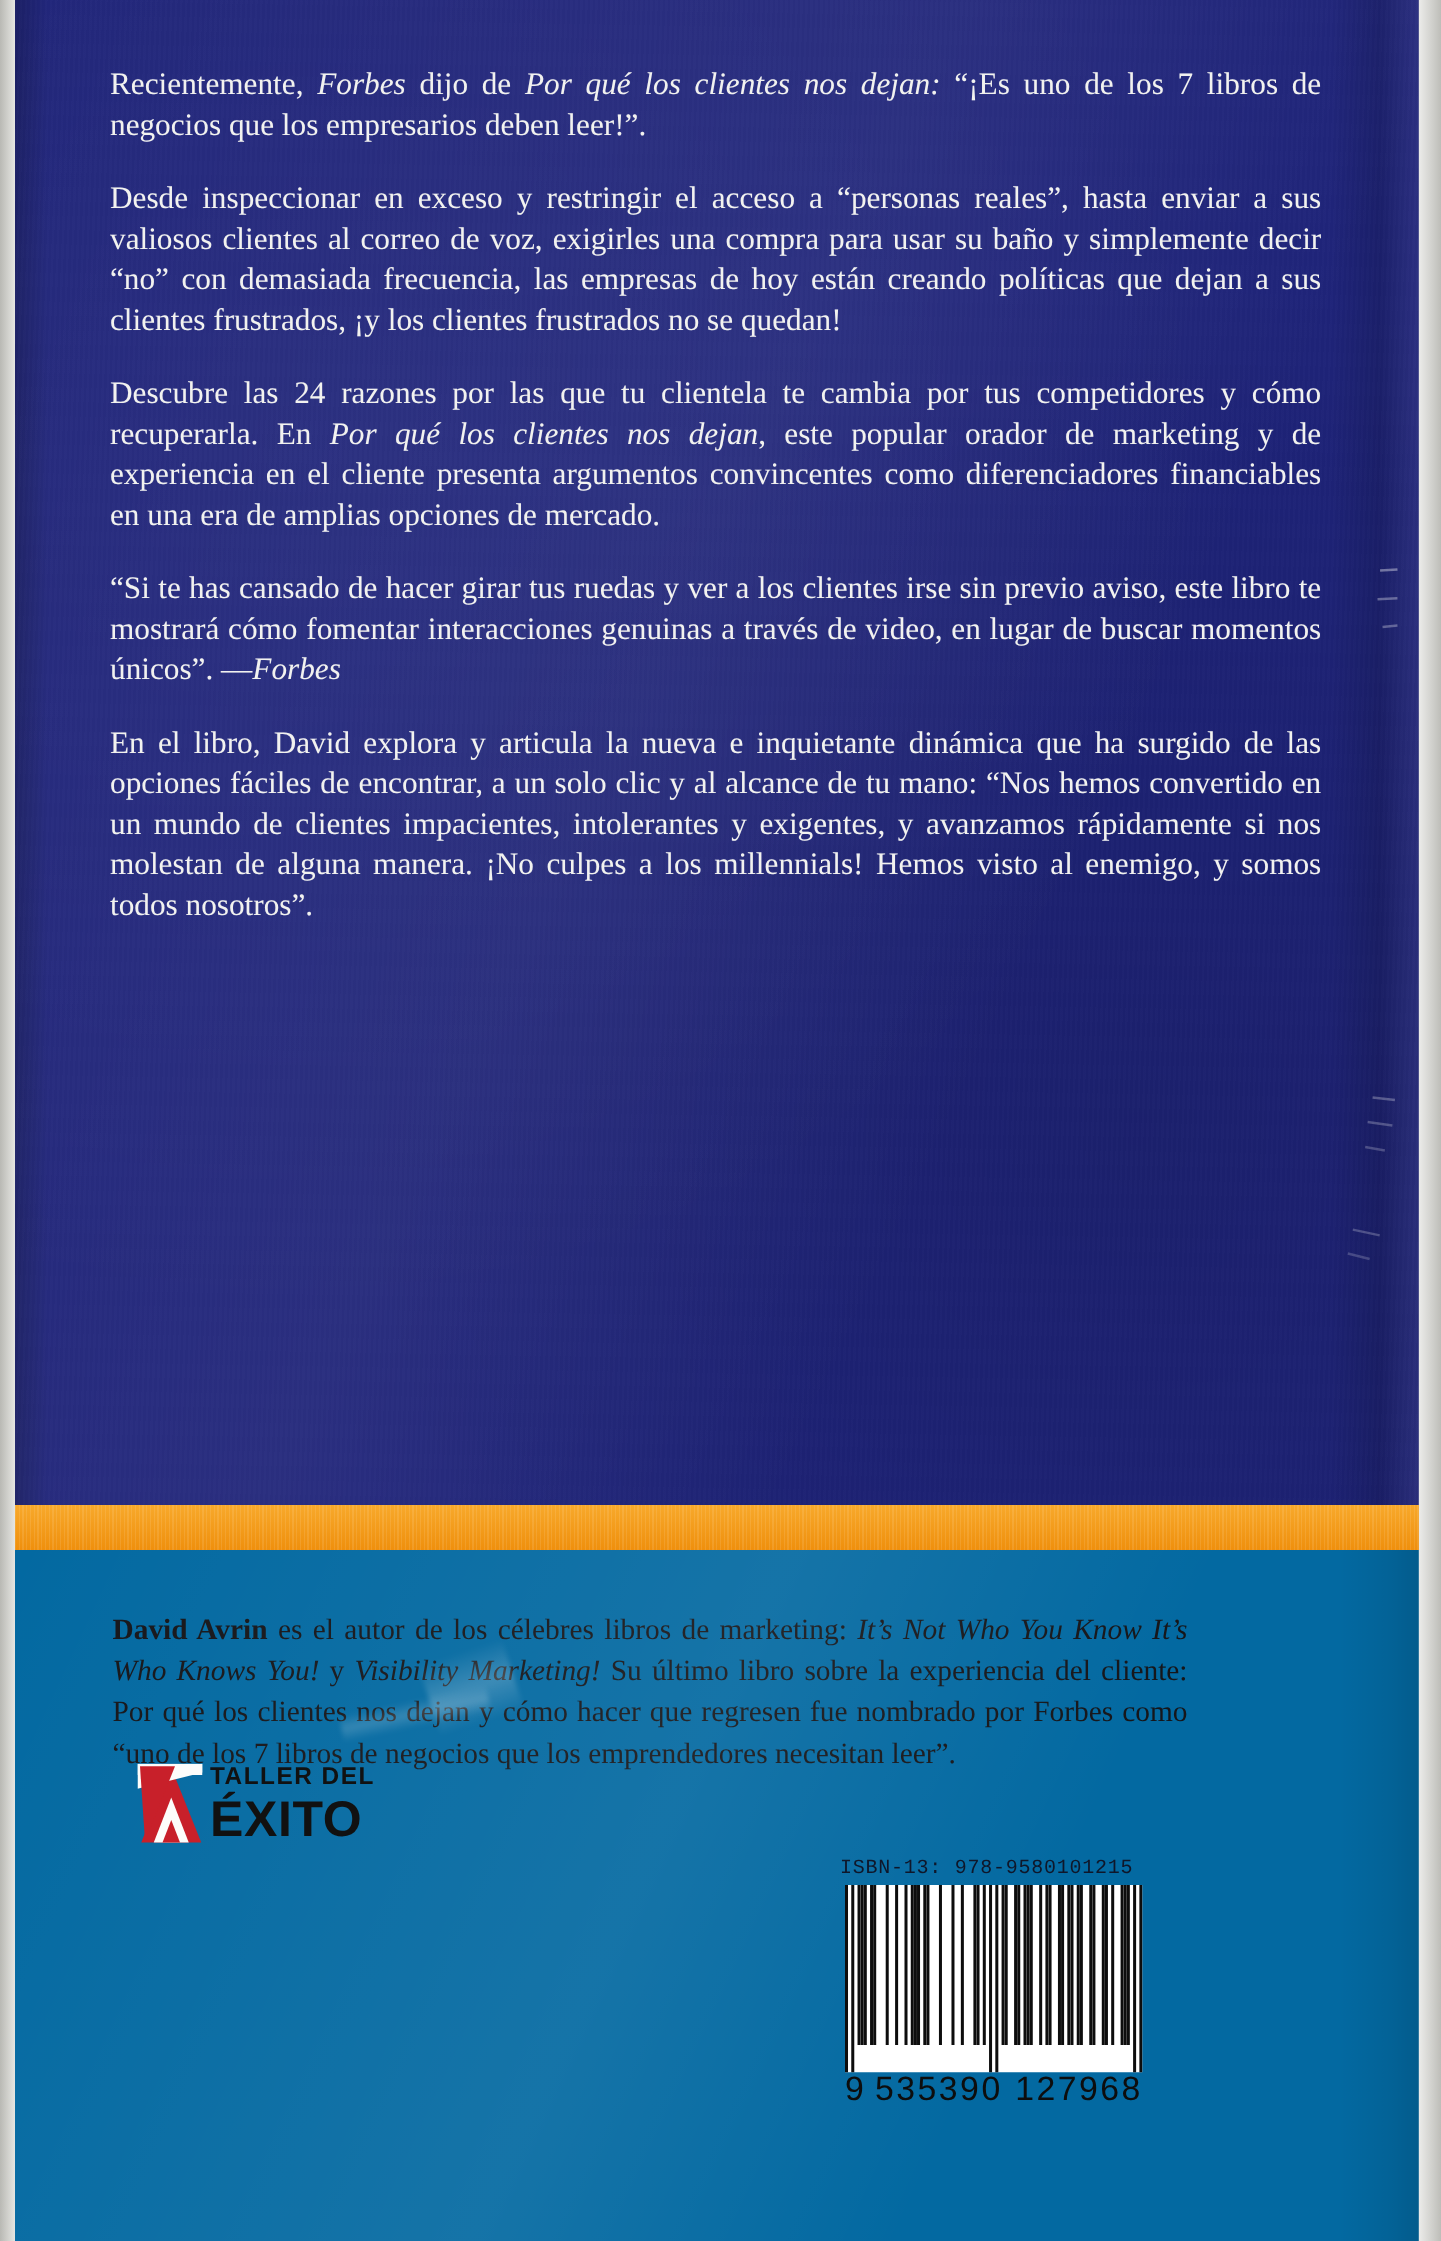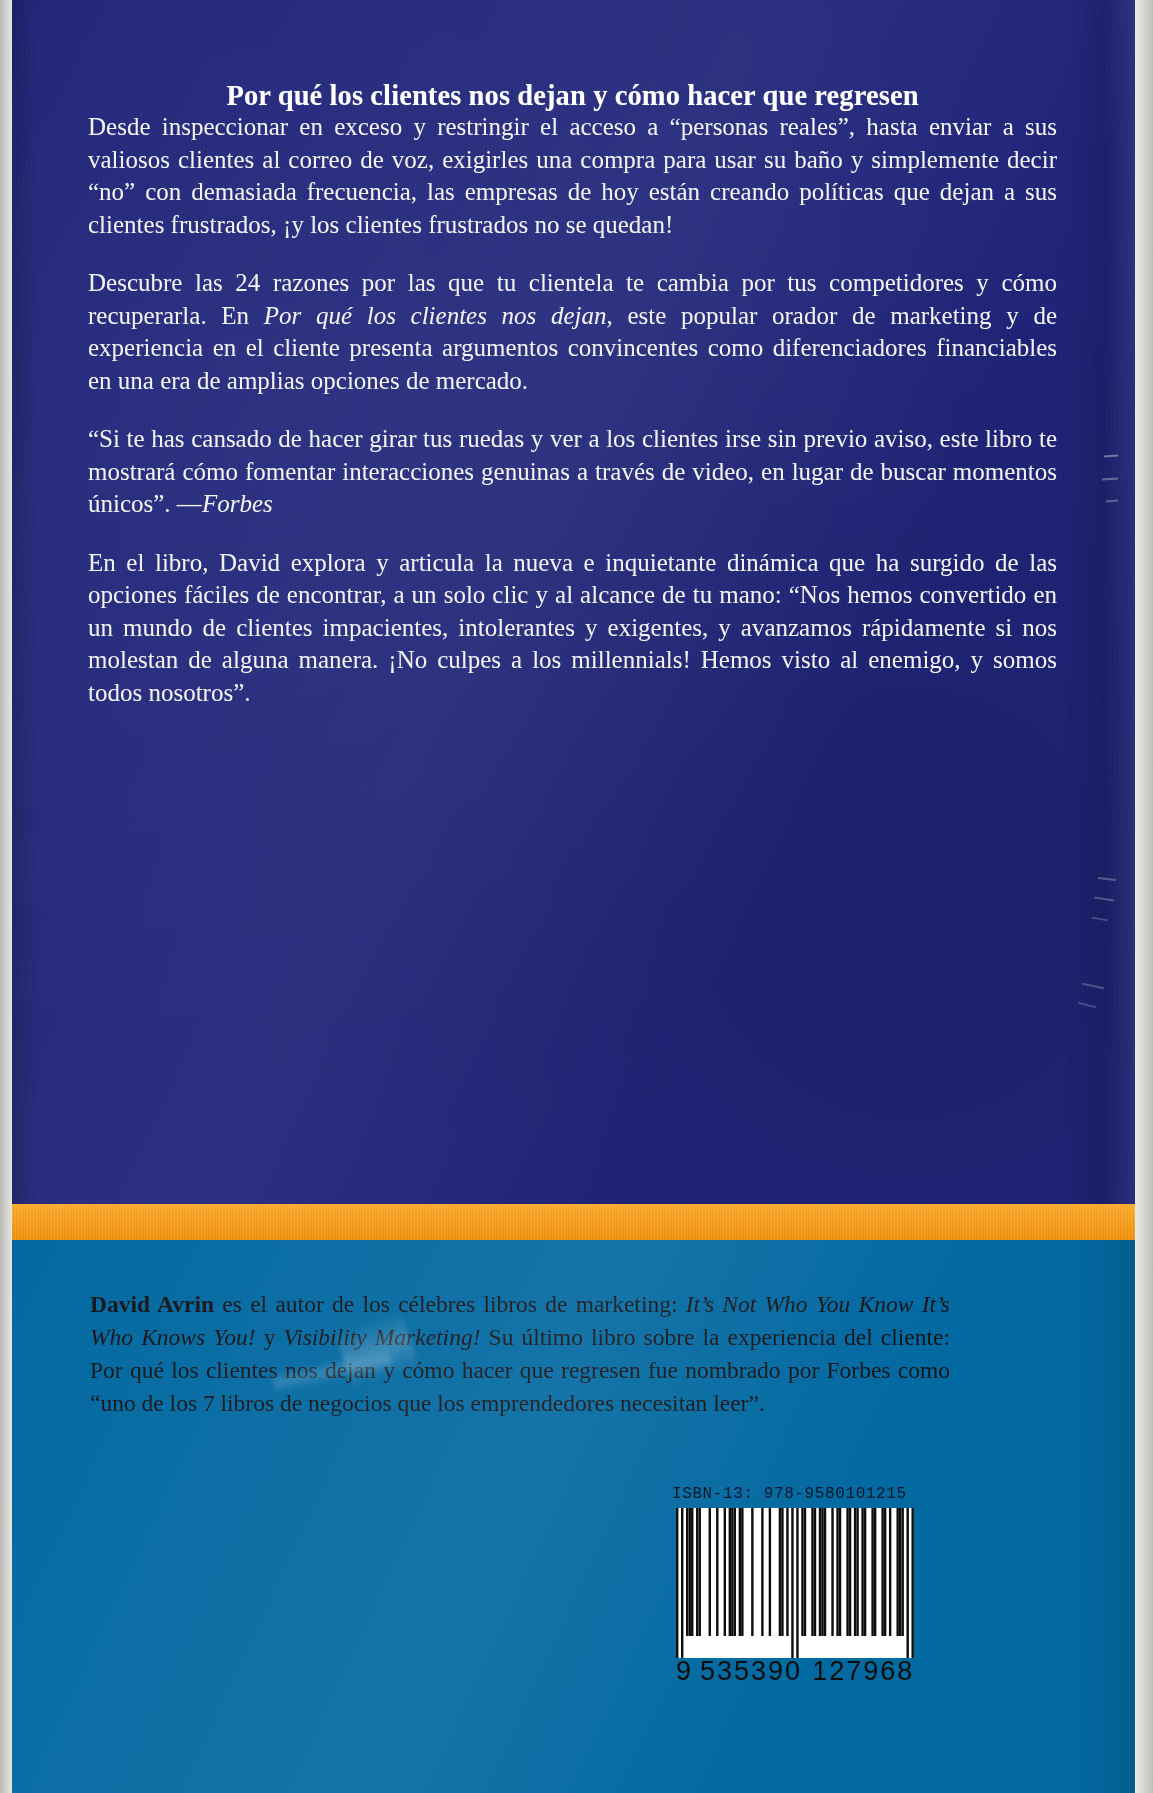--- a/index.html
+++ b/index.html
@@ -208,22 +208,22 @@
 <div id="cover">
 
   <div class="wrap-left"></div>
   <div class="wrap-right"></div>
 
   <div id="blue">
     <div class="blue-left-edge"></div>
     <div class="blue-spine"></div>
 
     <div id="blue-inner">
-      <h1 id="title">Por qué los clientes nos dejan y cómo hacer que regresen</h1>
-
+
+      <p class="blue-p first"><span>Recientemente, </span><span class="it">Forbes</span><span> dijo de </span><span class="it">Por qué los clientes nos dejan:</span><span> “¡Es uno de los 7 libros de negocios que los empresarios deben leer!”.</span></p>
       <p class="blue-p"><span>Desde inspeccionar en exceso y restringir el acceso a “personas reales”, hasta enviar a sus valiosos clientes al correo de voz, exigirles una compra para usar su baño y simplemente decir “no” con demasiada frecuencia, las empresas de hoy están creando políticas que dejan a sus clientes frustrados, ¡y los clientes frustrados no se quedan!</span></p>
       <p class="blue-p"><span>Descubre las 24 razones por las que tu clientela te cambia por tus competidores y cómo recuperarla. En </span><span class="it">Por qué los clientes nos dejan</span><span>, este popular orador de marketing y de experiencia en el cliente presenta argumentos convincentes como diferenciadores financiables en una era de amplias opciones de mercado.</span></p>
       <p class="blue-p"><span>“Si te has cansado de hacer girar tus ruedas y ver a los clientes irse sin previo aviso, este libro te mostrará cómo fomentar interacciones genuinas a través de video, en lugar de buscar momentos únicos”. —</span><span class="it">Forbes</span></p>
       <p class="blue-p last"><span>En el libro, David explora y articula la nueva e inquietante dinámica que ha surgido de las opciones fáciles de encontrar, a un solo clic y al alcance de tu mano: “Nos hemos convertido en un mundo de clientes impacientes, intolerantes y exigentes, y avanzamos rápidamente si nos molestan de alguna manera. ¡No culpes a los millennials! Hemos visto al enemigo, y somos todos nosotros”.</span></p>
     </div>
 
     <div class="tick" style="left:1092px;top:455px;width:14px;transform:rotate(-4deg);opacity:.7"></div>
     <div class="tick" style="left:1090px;top:478px;width:16px;transform:rotate(-3deg);opacity:.6"></div>
     <div class="tick" style="left:1094px;top:500px;width:12px;transform:rotate(-5deg);opacity:.55"></div>
     <div class="tick" style="left:1086px;top:878px;width:18px;transform:rotate(6deg);opacity:.5"></div>
@@ -239,20 +239,36 @@
   <div id="white">
     <div class="w-spine"></div>
 
     <div id="bio"><span style="font-weight: bold;">David Avrin</span><span> es el autor de los célebres libros de marketing: </span><span class="it">It’s Not Who You Know It’s Who Knows You!</span><span> y </span><span class="it">Visibility Marketing!</span><span> Su último libro sobre la experiencia del cliente: Por qué los clientes nos dejan y cómo hacer que regresen fue nombrado por Forbes como “uno de los 7 libros de negocios que los emprendedores necesitan leer”.</span></div>
 
     <div class="sheen" style="left:0;top:0;width:1123px;height:553px;opacity:.6"></div>
     <div class="wrinkle" style="left:330px;top:80px;width:70px;height:60px;opacity:.35;transform:rotate(-18deg);filter:blur(2px)"></div>
     <div class="wrinkle" style="left:260px;top:120px;width:120px;height:22px;opacity:.30;transform:rotate(-12deg);filter:blur(2px)"></div>
   </div>
 
+  <div id="logo">
+    <span class="mark">
+      <svg width="52" height="66" viewBox="0 0 52 66" xmlns="http://www.w3.org/2000/svg">
+        <polygon points="3,63 27,3 51,63" fill="#c8202a"></polygon>
+        <polygon points="13,63 27,27 41,63" fill="#fdfdfb"></polygon>
+        <polygon points="20,63 27,45 34,63" fill="#c8202a"></polygon>
+        <rect x="0" y="0" width="52" height="9" fill="#fdfdfb"></rect>
+        <polygon points="0,0 52,0 52,7 0,20" fill="#fdfdfb"></polygon>
+        <polygon points="2,2 30,2 6,62" fill="#c8202a"></polygon>
+      </svg>
+    </span>
+    <span class="logotext">
+      <span class="l1">TALLER DEL</span>
+      <span class="l2">ÉXITO</span>
+    </span>
+  </div>
 
   <div id="barcode-block">
     <div id="isbn-text">ISBN-13: 978-9580101215</div>
     <svg id="bars" viewBox="0 0 238 150" preserveAspectRatio="none" xmlns="http://www.w3.org/2000/svg">
       <rect x="0" y="0" width="238" height="150" fill="#ffffff"></rect>
       <g fill="#0d0d0d" id="bar-group">
           <rect x="0.00" y="0" width="2.41" height="150"></rect>
           <rect x="5.01" y="0" width="2.41" height="150"></rect>
           <rect x="10.02" y="0" width="2.41" height="128"></rect>
           <rect x="12.53" y="0" width="2.41" height="128"></rect>

